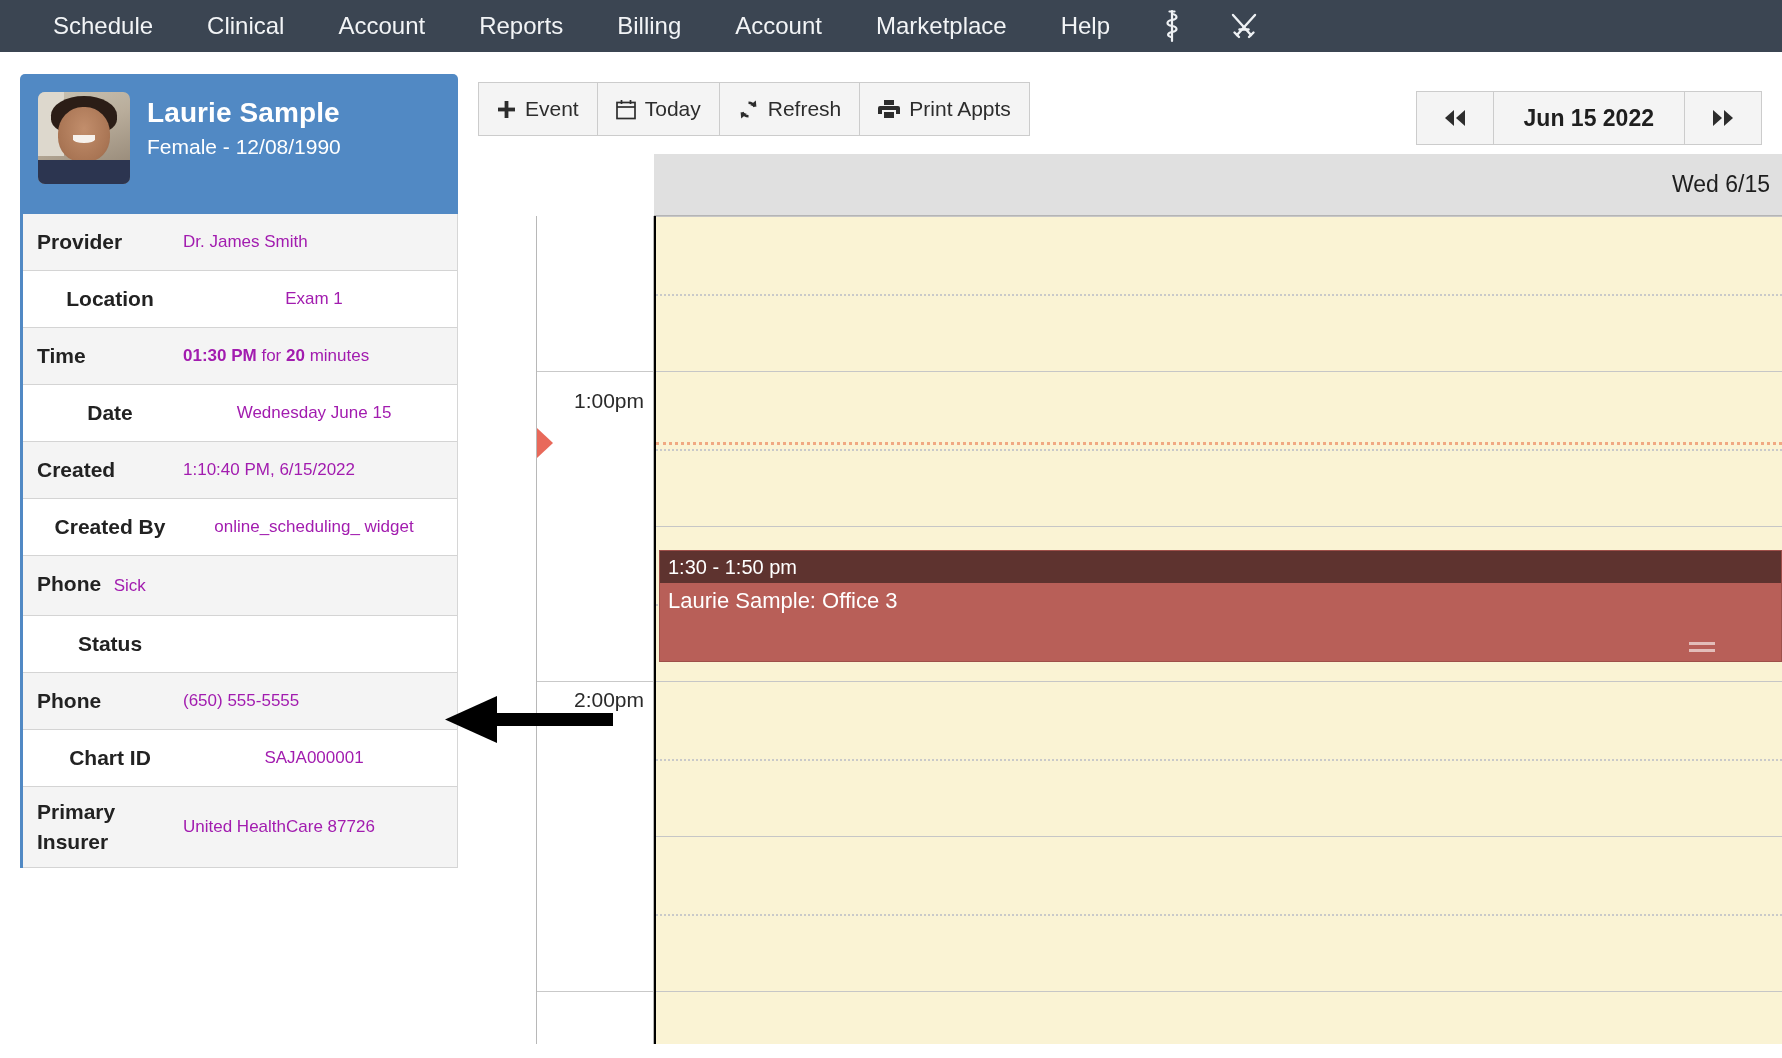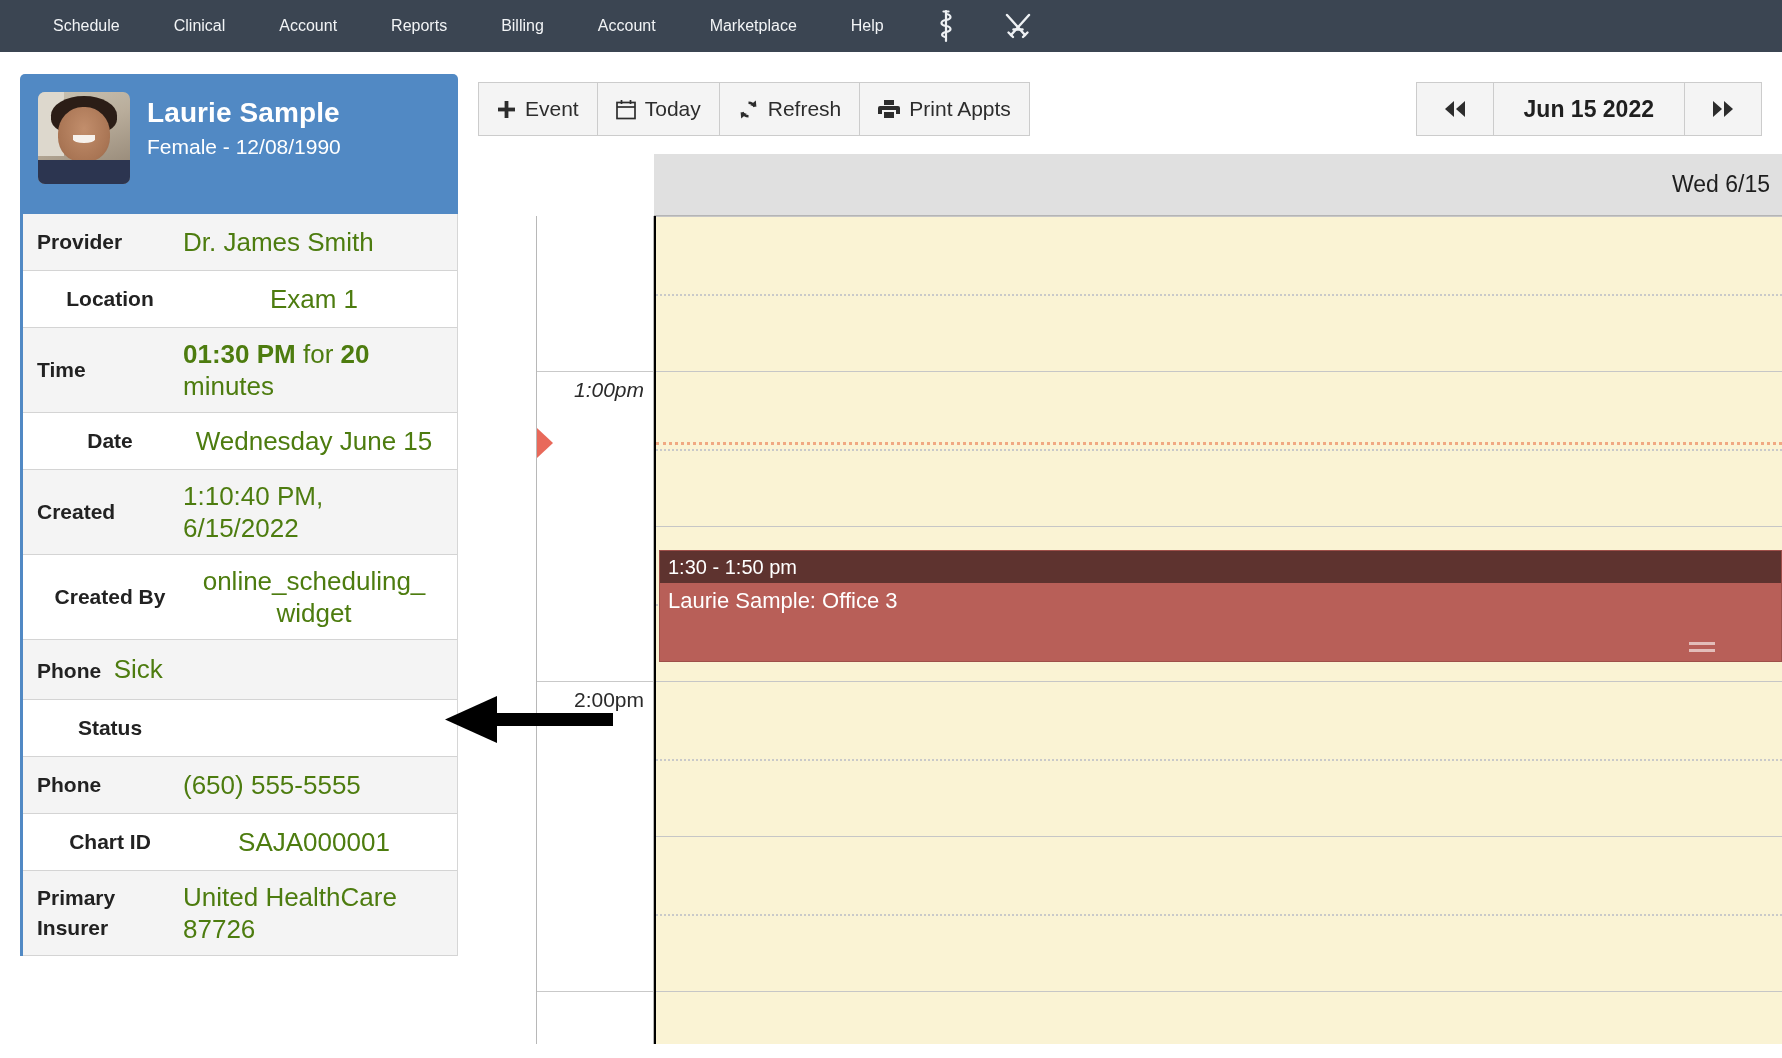--- a/index.html
+++ b/index.html
@@ -14,21 +14,21 @@
   .topnav {
     height: 52px;
     background: #3b4552;
     display: flex;
     align-items: center;
     padding-left: 26px;
     gap: 0px;
   }
   .nav-item {
     color: #f2f4f6;
-    font-size: 16px;
+    font-size: 24px;
     padding: 0 27px;
     line-height: 52px;
     white-space: nowrap;
     cursor: pointer;
   }
   .nav-icon {
     padding: 0 22px;
     line-height: 52px;
     display: flex;
     align-items: center;
@@ -116,22 +116,22 @@
     flex: 0 0 160px;
     padding-left: 14px;
     font-size: 21px;
     font-weight: bold;
     color: #222222;
     line-height: 30px;
   }
   .info-value {
     flex: 1;
     padding-right: 12px;
-    font-size: 26px;
-    color: #4d7c0f;
+    font-size: 17px;
+    color: #a21caf;
     line-height: 32px;
     word-break: break-word;
   }
   .info-value b { font-weight: bold; }
   
   .info-row.inline { display: block; padding: 13px 0 13px 14px; }
   .info-row.inline .info-label { display:inline; padding-left:0; }
   .info-row.inline .info-value { display:inline; padding-left:8px; }
 
   
@@ -162,21 +162,21 @@
     gap: 9px;
     cursor: pointer;
     white-space: nowrap;
   }
   .tbtn:last-child { border-right: 1px solid #cccccc; justify-content: flex-end; }
   .tbtn svg { display:block; }
 
   .date-nav {
     position: absolute;
     right: 20px;
-    top: 0;
+    top: 9px;
     display: flex;
   }
   .dbtn {
     background: #f4f4f4;
     border: 1px solid #cccccc;
     border-right: none;
     height: 54px;
     display:flex; align-items:center; justify-content:center;
     cursor:pointer;
     padding: 0 24px;
@@ -499,21 +499,21 @@
       <div class="cal-header">
         <div class="cal-header-label">Wed 6/15</div>
       </div>
 
       <div class="cal-grid">
 
         <div class="time-gutter">
           <div class="slot-line" style="top:155px;"></div>
           <div class="slot-line" style="top:465px;"></div>
           <div class="slot-line" style="top:775px;"></div>
-          <div class="time-label" style="top:163px;font-style:italic;">1:00pm</div>
+          <div class="time-label" style="top:174px;">1:00pm</div>
           <div class="time-label" style="top:473px;">2:00pm</div>
           <div class="now-marker" style="top:212px;"></div>
         </div>
 
         <div class="day-col">
           <div class="hour-line" style="top:0px;"></div>
           <div class="half-line" style="top:78px;"></div>
           <div class="hour-line" style="top:155px;"></div>
           <div class="half-line" style="top:233px;"></div>
           <div class="hour-line" style="top:310px;"></div>

